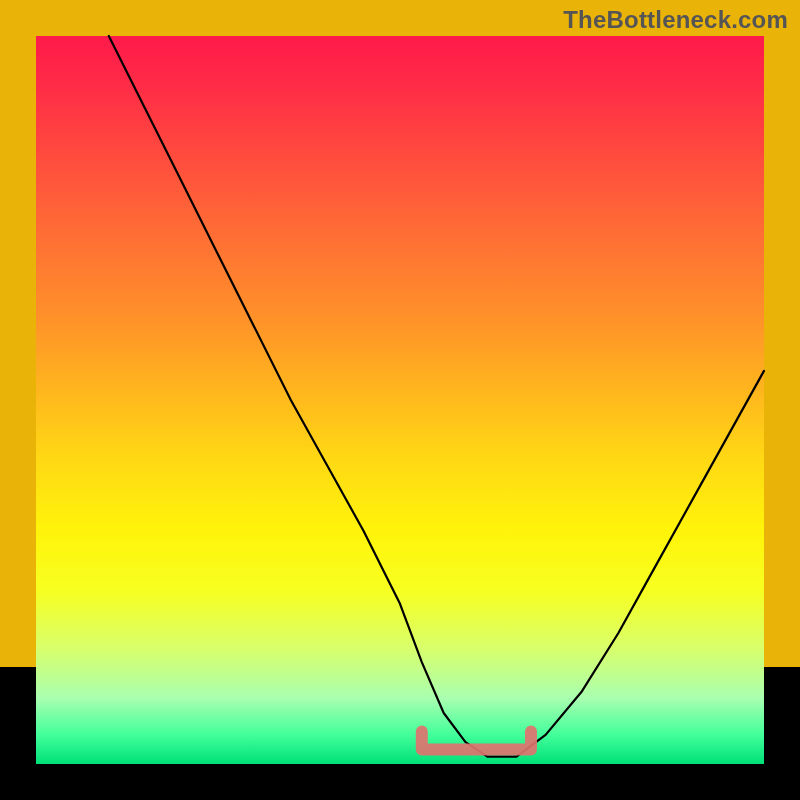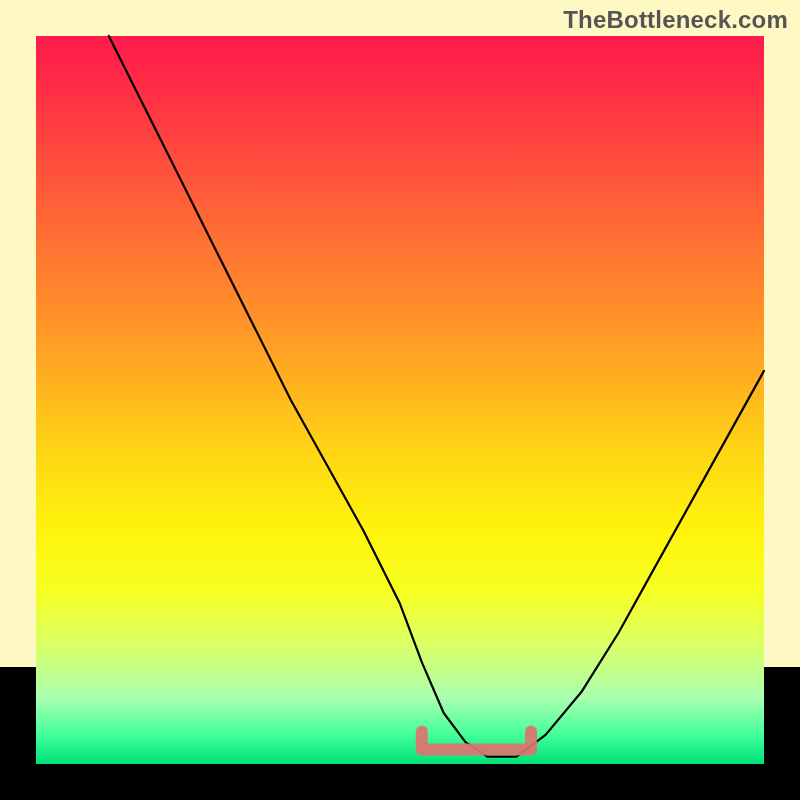--- a/index.html
+++ b/index.html
@@ -10,21 +10,21 @@
     background: #000;
     overflow: hidden;
     font-family: Arial, Helvetica, sans-serif;
   }
   .frame {
     position: absolute;
     left: 0;
     top: 0;
     width: 800px;
     height: 667px;
-    background: #fef9c3;
+    background: #eab308;
   }
   .plot-area {
     position: absolute;
     left: 36px;
     top: 36px;
     width: 728px;
     height: 728px;
     
     background: linear-gradient(to bottom,
       #ff1a4a 0%,

